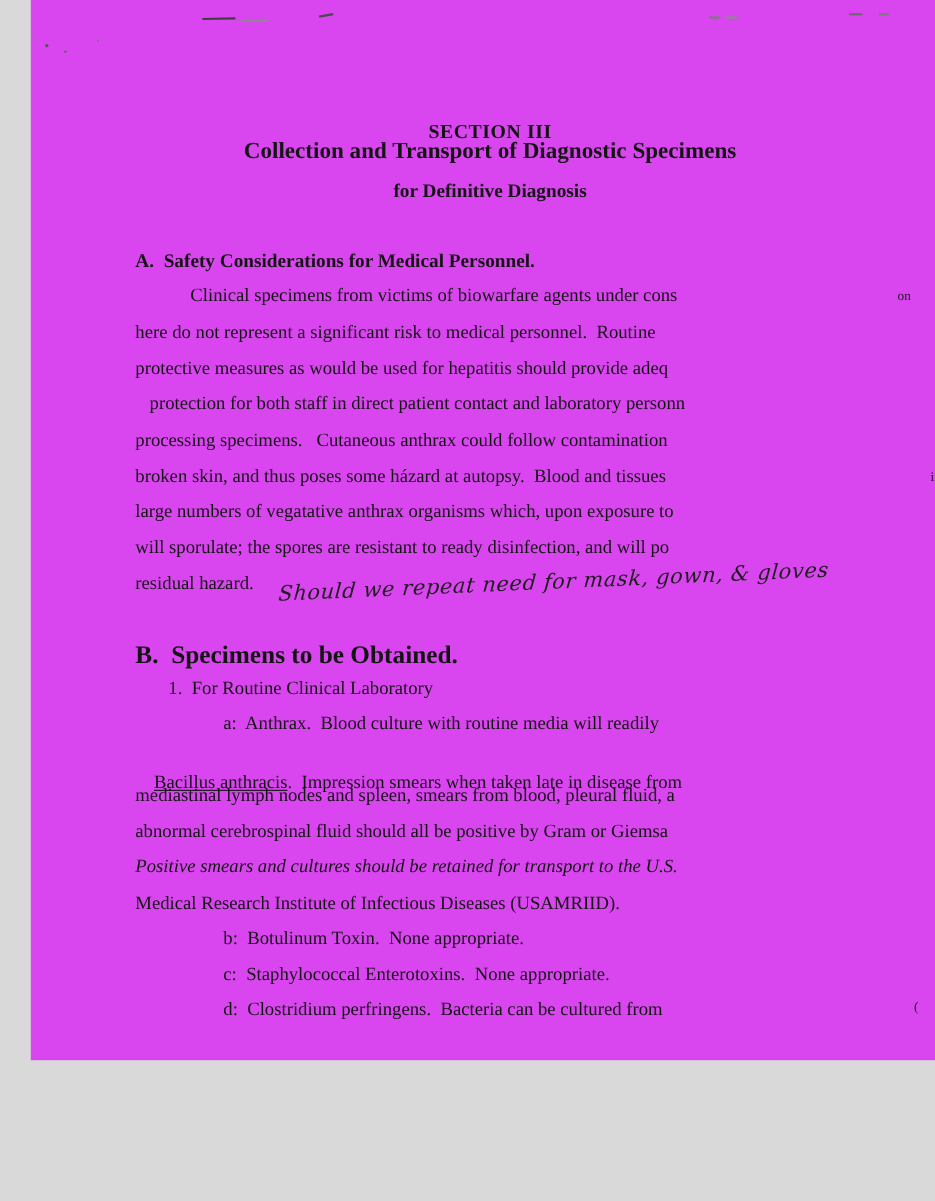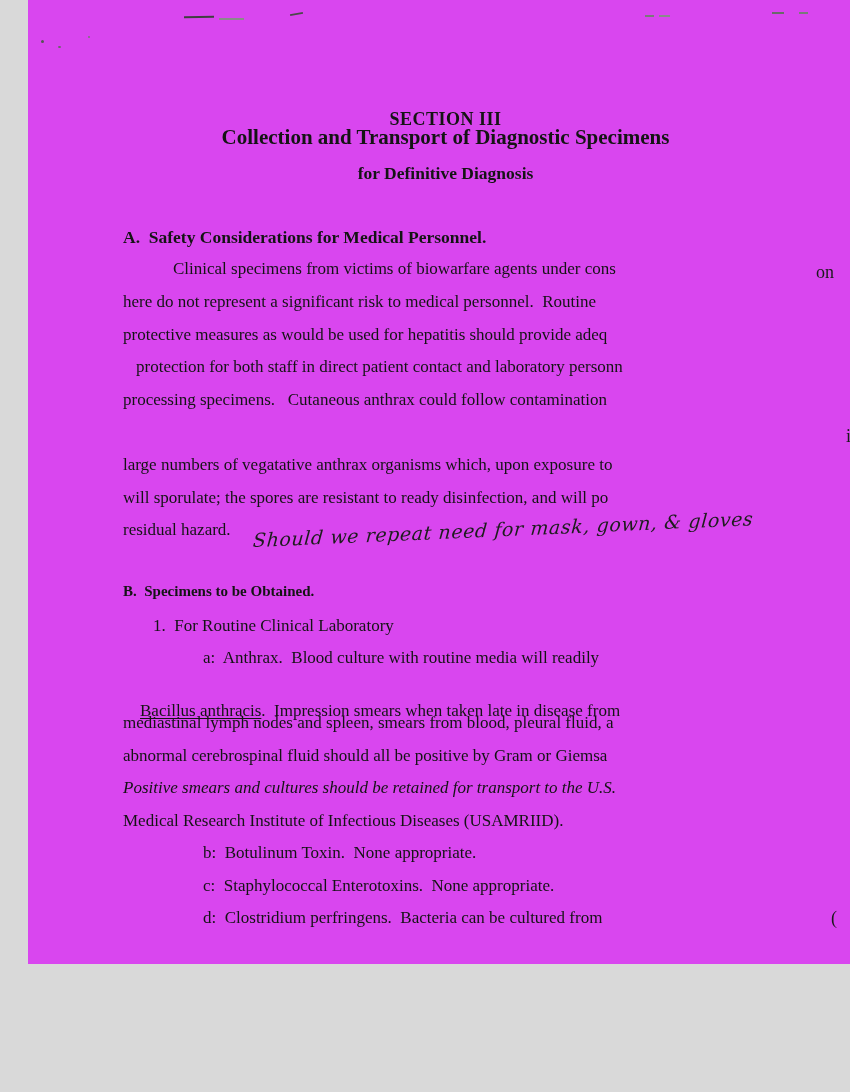--- a/index.html
+++ b/index.html
@@ -24,21 +24,21 @@
     position:absolute;
     font-family:"DejaVu Serif", serif;
     font-style:italic;
     font-size:19px;
     letter-spacing:0.6px;
     color:#1d1d1d;
     transform:rotate(-2.5deg) skewX(-7deg);
     transform-origin:left top;
     white-space:pre;
   }
-  .marginfrag { position:absolute; font-size:18px; color:#1a1a1a; }
+  .marginfrag { position:absolute; font-size:12px; color:#1a1a1a; }
   .pagenum { position:absolute; left:95px; width:645px; font-size:13.5px; font-weight:700; letter-spacing:1px; }
 </style>
 </head>
 <body>
 
 <div class="page">
 
   <div class="art" style="left:156px;top:16px;width:30px;height:2px;background:#3f3f3f;transform:rotate(-1deg)"></div>
   <div class="art" style="left:191px;top:18px;width:25px;height:2px;background:#8a8a8a"></div>
   <div class="art" style="left:262px;top:13px;width:13px;height:2px;background:#4a4a4a;transform:rotate(-10deg)"></div>
@@ -58,30 +58,31 @@
   <div class="titleband txt bold center" style="top:125px;font-size:21px;">Collection and Transport of Diagnostic Specimens</div>
   <div class="titleband txt bold center" style="top:163px;font-size:17.5px;">for Definitive Diagnosis</div>
 
   <div class="txt bold" style="left:95px;top:227px;font-size:17.5px;">A.  Safety Considerations for Medical Personnel.</div>
 
   <div class="txt" style="left:145px;top:259px;">Clinical specimens from victims of biowarfare agents under cons</div>
   <div class="txt" style="left:95px;top:292px;">here do not represent a significant risk to medical personnel.  Routine</div>
   <div class="txt" style="left:95px;top:325px;">protective measures as would be used for hepatitis should provide adeq</div>
   <div class="txt" style="left:108px;top:357px;">protection for both staff in direct patient contact and laboratory personn</div>
   <div class="txt" style="left:95px;top:390px;">processing specimens.   Cutaneous anthrax could follow contamination</div>
+  <div class="txt" style="left:95px;top:423px;">broken skin, and thus poses some házard at autopsy.  Blood and tissues</div>
   <div class="txt" style="left:95px;top:455px;">large numbers of vegatative anthrax organisms which, upon exposure to</div>
   <div class="txt" style="left:95px;top:488px;">will sporulate; the spores are resistant to ready disinfection, and will po</div>
   <div class="txt" style="left:95px;top:520px;">residual hazard.</div>
 
   <div class="marginfrag" style="left:788px;top:262px;">on</div>
   <div class="marginfrag" style="left:818px;top:426px;">in</div>
 
   <div class="handnote" style="left:226px;top:529px;">Should we repeat need for mask, gown, &amp; gloves</div>
 
-  <div class="txt bold" style="left:95px;top:583px;font-size:15px;">B.  Specimens to be Obtained.</div>
+  <div class="txt bold" style="left:95px;top:583px;font-size:23px;">B.  Specimens to be Obtained.</div>
 
   <div class="txt" style="left:125px;top:616px;">1.  For Routine Clinical Laboratory</div>
   <div class="txt" style="left:175px;top:648px;">a:  Anthrax.  Blood culture with routine media will readily</div>
 
   <div class="txt" style="left:95px;top:681px;">
     <span class="u">Bacillus anthracis</span><span>.  Impression smears when taken late in disease from</span>
   </div>
   <div class="txt" style="left:95px;top:713px;">mediastinal lymph nodes and spleen, smears from blood, pleural fluid, a</div>
   <div class="txt" style="left:95px;top:746px;">abnormal cerebrospinal fluid should all be positive by Gram or Giemsa</div>
   <div class="txt" style="left:95px;top:778px;font-style:italic;">Positive smears and cultures should be retained for transport to the U.S.</div>

